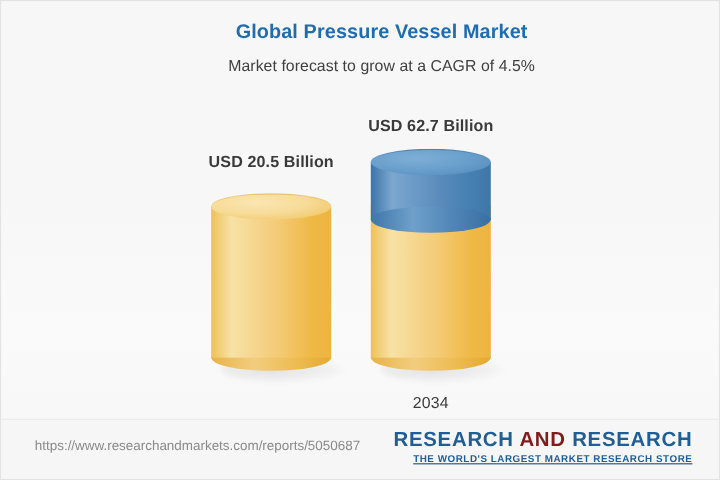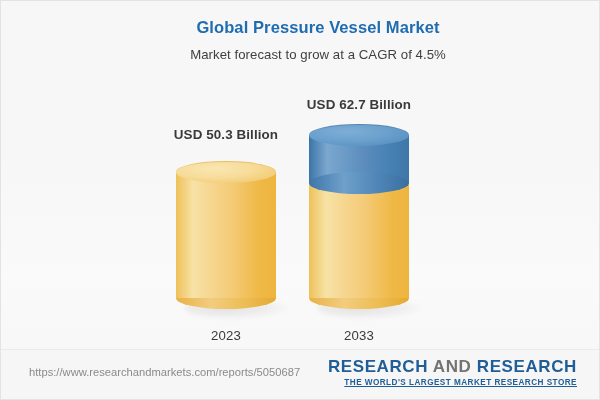--- a/index.html
+++ b/index.html
@@ -235,21 +235,21 @@
     text-align: right;
   }
   .logo-main {
     font-size: 17px;
     font-weight: bold;
     color: #1f5e96;
     letter-spacing: .6px;
     line-height: 1.05;
     white-space: nowrap;
   }
-  .logo-main .and { color: #737373; }
+  .logo-main .and { color: #7f1d1d; }
   .logo-tag {
     margin-top: 2px;
     font-size: 8.2px;
     font-weight: bold;
     color: #1f5e96;
     letter-spacing: .45px;
     white-space: nowrap;
     text-decoration: underline;
   }
 </style>
@@ -259,41 +259,40 @@
 <div class="card">
 
   <div class="header">
     <div class="chart-title">Global Pressure Vessel Market</div>
     <div class="chart-subtitle">Market forecast to grow at a CAGR of 4.5%</div>
   </div>
 
   <div class="plot">
 
     <div class="bar-group g0">
-      <div class="value-label">USD 50.3 Billion</div>
+      <div class="value-label">USD 20.5 Billion</div>
       <div class="cyl-shadow" style="bottom: 30px;"></div>
       <div class="cyl cyl-yellow">
         <div class="bottom-cap"></div>
         <div class="body"></div>
         <div class="top-cap"></div>
       </div>
-      <div class="axis-label">2023</div>
     </div>
 
     <div class="bar-group g1">
       <div class="value-label">USD 62.7 Billion</div>
       <div class="cyl-shadow" style="bottom: 30px;"></div>
       <div class="cyl cyl-blue">
         <div class="bottom-cap"></div>
         <div class="body-yellow"></div>
         <div class="body-blue"></div>
         <div class="mid-cap"></div>
         <div class="top-cap"></div>
       </div>
-      <div class="axis-label">2033</div>
+      <div class="axis-label">2034</div>
     </div>
 
   </div>
 
   <div class="footer-divider"></div>
   <div class="footer">
     <div class="footer-url">https://www.researchandmarkets.com/reports/5050687</div>
     <div class="logo">
       <div class="logo-main"><span>RESEARCH </span><span class="and">AND</span><span> RESEARCH</span></div>
       <div class="logo-tag">THE WORLD'S LARGEST MARKET RESEARCH STORE</div>

